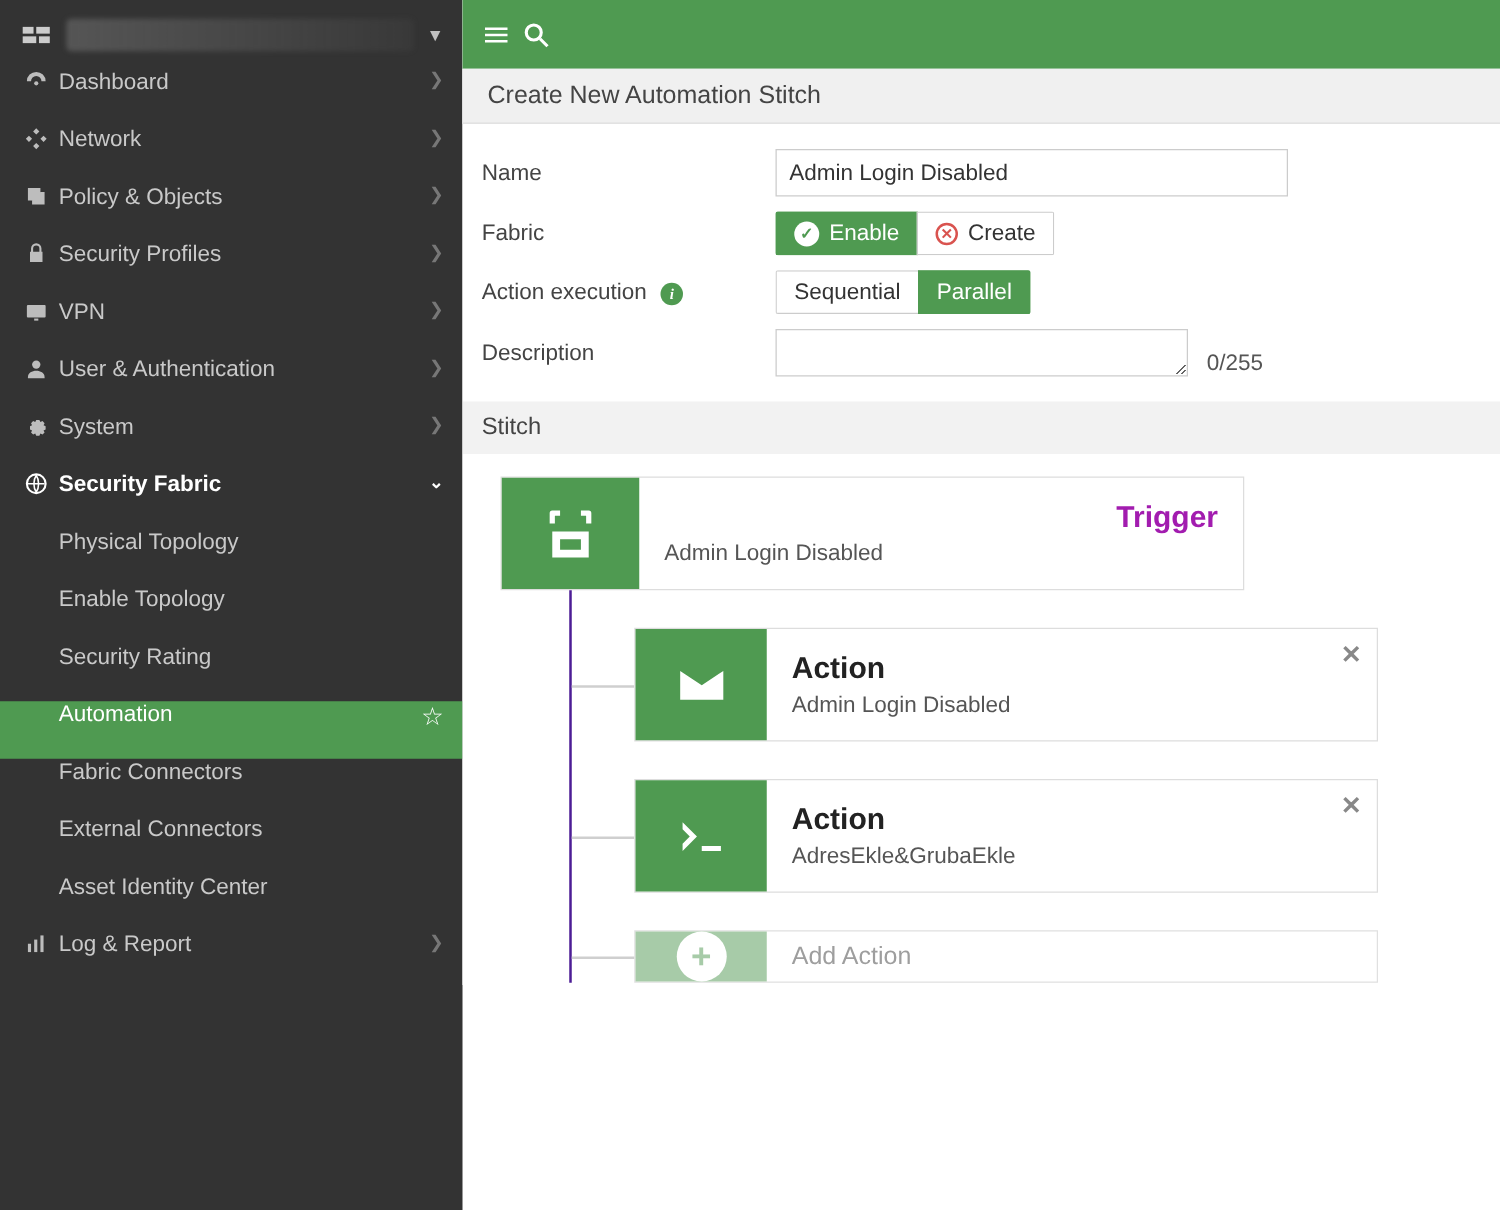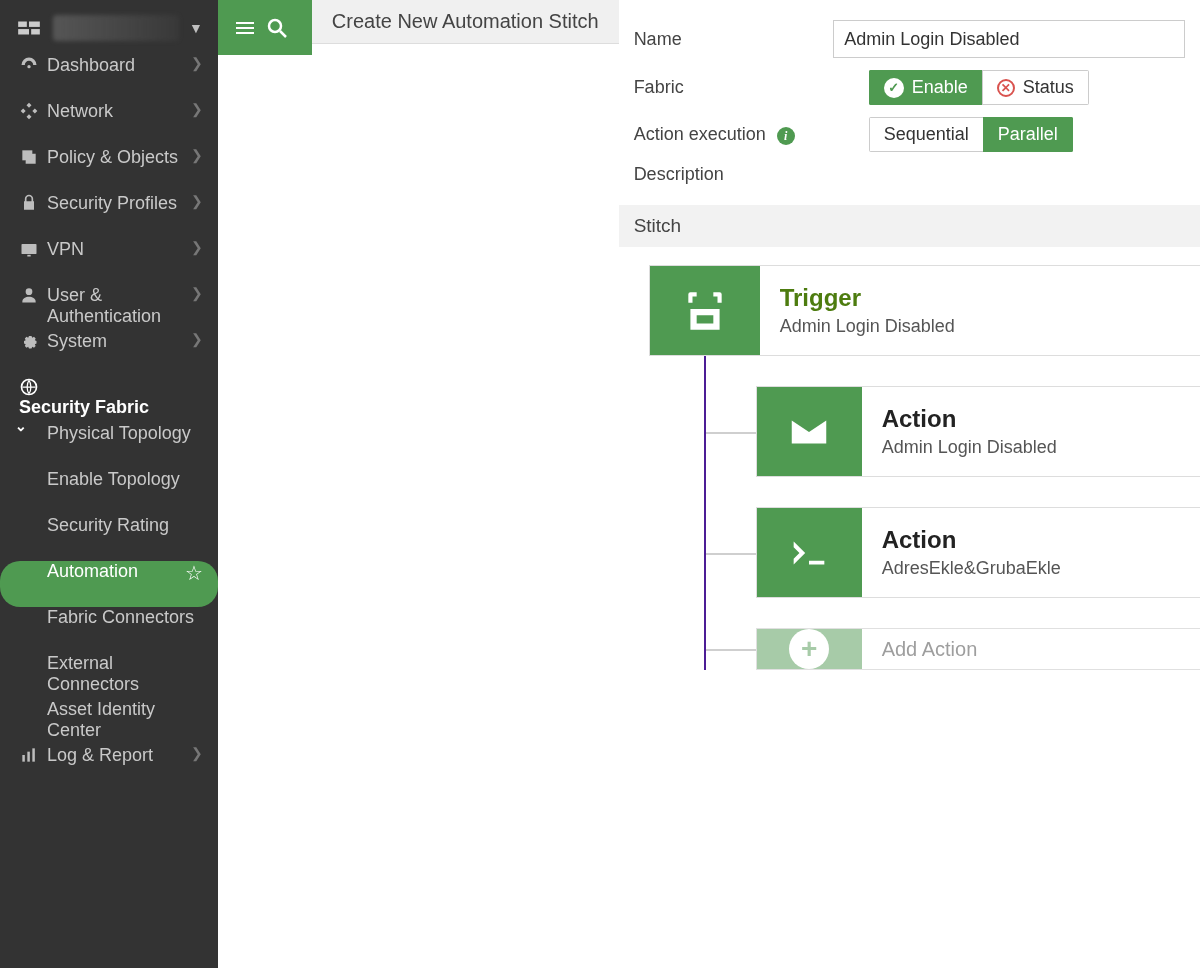--- a/index.html
+++ b/index.html
@@ -11,30 +11,30 @@
 .sidebar-header { height: 55px; display: flex; align-items: center; padding: 0 15px; color: #a0a0a0; justify-content: space-between;}
 .logo-badge { width: 28px; height: 28px; display:flex; align-items:center; justify-content:center; color:#d0d0d0; }
 .logo-badge svg { width:26px; height:26px; }
 .header-blur { flex:1; margin: 0 10px; height:26px; background: linear-gradient(90deg, rgba(120,120,120,0.5), rgba(80,80,80,0.2)); border-radius:4px; filter: blur(2px);}
 .header-caret { font-size: 14px; color:#c0c0c0; }
 
 .nav-item { display: flex; align-items: flex-start; height: 46px; padding: 0 15px; cursor: pointer; font-size: 18px; color: #c9c9c9; }
 .nav-item .icon { width: 28px; display: inline-flex; align-items:center; justify-content:center; font-size: 18px; color: #bdbdbd; }
 .nav-item .label { flex: 1; margin-left: 4px; }
 .nav-item .arrow { color: #777; font-size: 14px; }
-.nav-item.active-parent { color: #fff; font-weight: 700; flex-direction: column; }
+.nav-item.active-parent { color: #fff; font-weight: 700; }
 .nav-item.active-parent .arrow { color: #fff; }
 
 .sub-item { display: flex; align-items: flex-start; height: 46px; padding-left: 47px; padding-right: 15px; cursor: pointer; font-size: 18px; color: #c9c9c9; }
 .sub-item .label { flex:1; }
-.sub-item.active { background: #4f9a51; color: #fff; border-radius: 20px; }
+.sub-item.active { background: #4f9a51; color: #fff; }
 .sub-item .star { color: #fff; font-size: 20px; }
 
 
-.main { flex: 1; display: flex; flex-direction: row; height: 788px; background: #fff; }
+.main { flex: 1; display: flex; flex-direction: column; height: 788px; background: #fff; }
 .topbar { height: 55px; background: #4f9a51; display: flex; align-items: center; padding: 0 15px; color: #fff; }
 .topbar .icon { width: 32px; font-size: 22px; cursor: pointer; }
 .topbar .icon svg { width:24px; height:24px; fill:#fff; }
 
 .page-title-bar { height: 44px; background: #f0f0f0; border-bottom: 1px solid #ddd; display: flex; align-items: center; padding: 0 20px; font-size: 20px; color: #444; }
 .content { flex: 1; padding: 20px 15px; overflow: auto; }
 
 .form-row { display: flex; align-items: center; margin-bottom: 12px; font-size: 18px; color: #444; }
 .form-label { width: 235px; }
 .form-label .info { display:inline-flex; width:18px; height:18px; border-radius:50%; background:#4f9a51; color:#fff; font-size:12px; font-weight:700; align-items:center; justify-content:center; margin-left:6px; font-style: italic; font-family: serif;}
@@ -52,21 +52,21 @@
 .btn-group .segment.white .circ-icon { background:#fff; border:2px solid #d9534f; color:#d9534f; width:18px; height:18px; font-size:12px; }
 
 .section-head { background: #f2f2f2; padding: 10px 15px; font-size: 19px; color: #444; margin-top: 20px; margin-left:-15px; margin-right:-15px;}
 
 .stitch-wrap { padding-top: 18px; padding-left: 15px; }
 
 .trigger-card { width: 595px; display: flex; border: 1px solid #ddd; background:#fff; }
 .trigger-card .icon-box { width: 110px; background: #4f9a51; display:flex; align-items:center; justify-content:center; }
 .trigger-card .icon-box svg { width: 50px; height: 50px; fill: #fff; }
 .trigger-card .body { padding: 18px 20px; flex:1; }
-.trigger-card .body .title { font-size: 24px; font-weight: 600; color: #4d7c0f; }
+.trigger-card .body .title { font-size: 24px; font-weight: 600; color: #a21caf; text-align: right; }
 .trigger-card .body .sub { font-size: 18px; color: #555; margin-top: 4px; }
 
 .actions-tree { margin-left: 55px; border-left: 2px solid #4c1d95; }
 .tree-row { position: relative; padding-top: 30px; }
 .tree-row::before { content:""; position:absolute; left:0; top: calc(50% + 15px); width: 50px; height: 2px; background:#cfcfcf; }
 
 .action-card { width: 595px; display: flex; border: 1px solid #ddd; position: relative; margin-left:50px; background:#fff;}
 .action-card .icon-box { width: 105px; background: #4f9a51; display:flex; align-items:center; justify-content:center; }
 .action-card .icon-box svg { width: 46px; height: 46px; fill: #fff; }
 .action-card .body { padding: 18px 20px; flex:1; }
@@ -238,21 +238,21 @@
 
     <div class="form-row">
       <div class="form-label">Fabric</div>
       <div class="btn-group">
         <div class="segment green">
           <span class="circ-icon">✓</span>
           <span>Enable</span>
         </div>
         <div class="segment white">
           <span class="circ-icon">✕</span>
-          <span>Status</span>
+          <span>Create</span>
         </div>
       </div>
     </div>
 
     <div class="form-row">
       <div class="form-label">
         <span>Action execution</span>
         <span class="info">i</span>
       </div>
       <div class="btn-group">
@@ -260,20 +260,24 @@
           <span>Sequential</span>
         </div>
         <div class="segment green">
           <span>Parallel</span>
         </div>
       </div>
     </div>
 
     <div class="form-row">
       <div class="form-label">Description</div>
+      <div class="desc-wrap">
+        <textarea class="desc-input" style=""></textarea>
+        <span class="desc-count">0/255</span>
+      </div>
     </div>
 
     <div class="section-head">Stitch</div>
 
     <div class="stitch-wrap">
 
       <div class="trigger-card">
         <div class="icon-box">
           <svg viewBox="0 0 24 24">
               <path d="M5 3h3v2H6v3H4V4a1 1 0 011-1zm11 0h3a1 1 0 011 1v4h-2V5h-2V3zM5 11h14v10H5V11zm3 3v4h8v-4H8z"></path>

